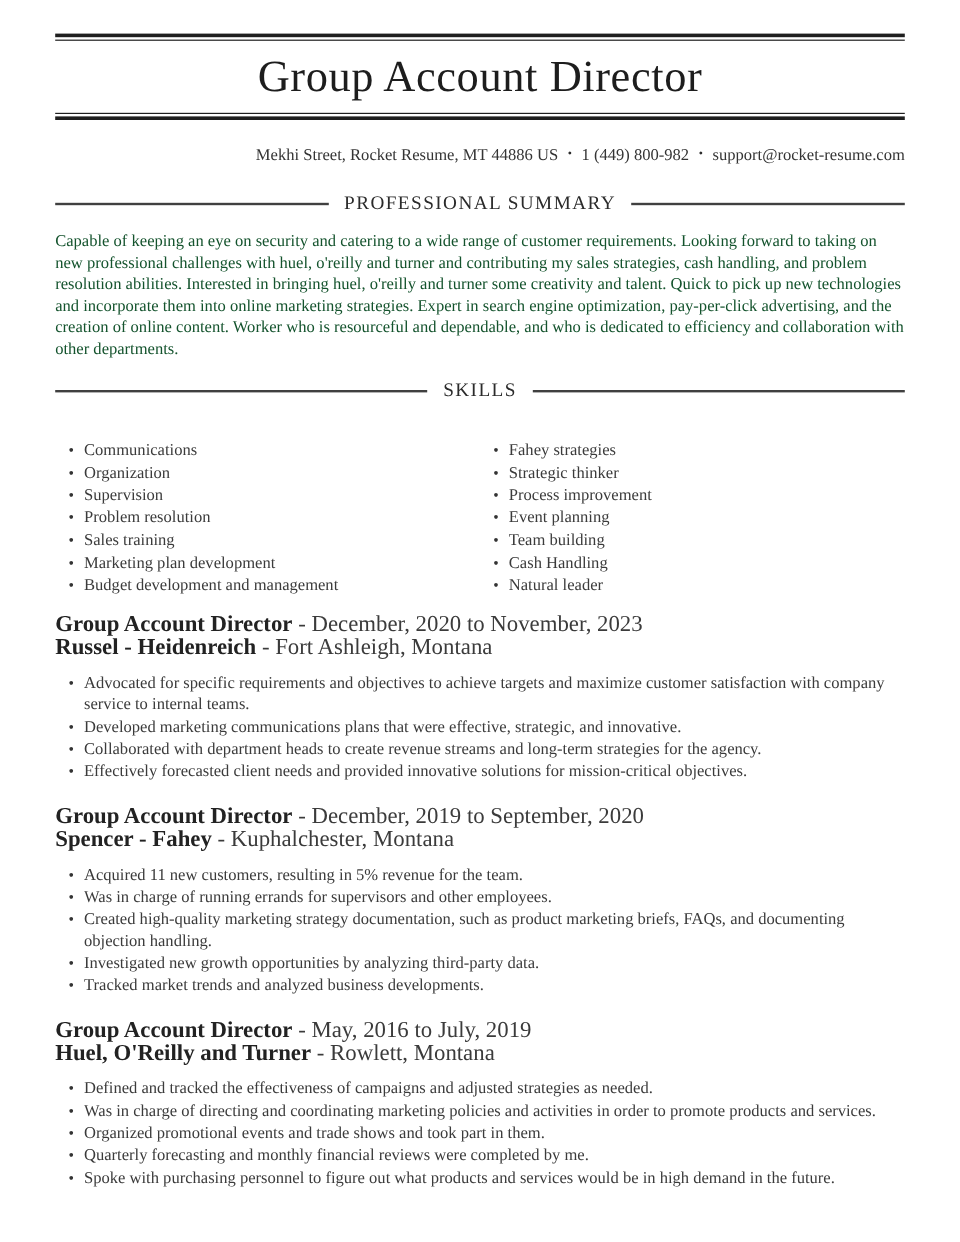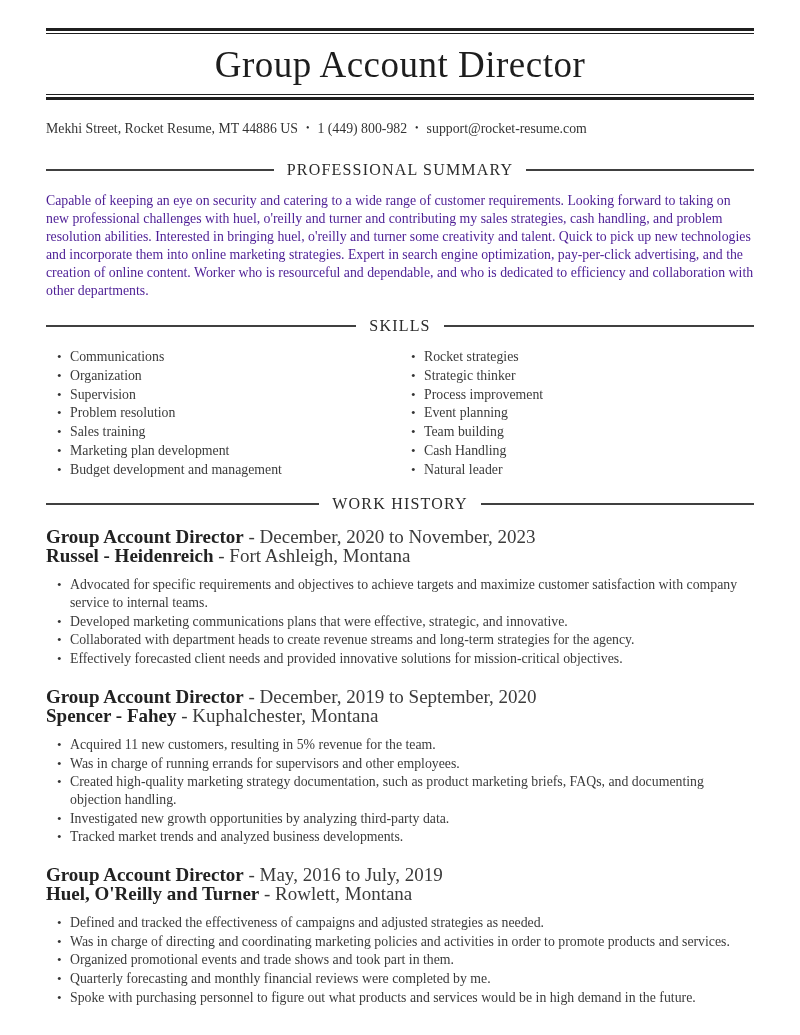--- a/index.html
+++ b/index.html
@@ -14,50 +14,50 @@
 
   
   .rule-heavy-light { margin-top: 28px; border-top: 3px solid #1f1f1f; border-bottom: 1px solid #1f1f1f; height: 6px; }
   .rule-light-heavy { border-top: 1px solid #1f1f1f; border-bottom: 3px solid #1f1f1f; height: 6px; }
 
   h1.title {
     text-align: center; font-size: 37px; font-weight: 400;
     color: #1d1d1d; margin: 7px 0 6px; letter-spacing: 0.5px; line-height: 1.28;
   }
 
-  .contact { text-align: left; font-size: 13.8px; color: #343434; margin: 21px 0 0; }
+  .contact { text-align: right; font-size: 13.8px; color: #343434; margin: 21px 0 0; }
   .contact .dot { display: inline-block; margin: 0 8px; font-size: 10px; vertical-align: 2px; color: #2c2c2c; }
 
   
   .section-heading { display: flex; align-items: center; gap: 13px; }
   .section-heading .line { flex: 1; border-top: 2px solid #404040; height: 0; }
   .section-heading h2 {
     margin: 0; font-size: 16px; font-weight: 400; letter-spacing: 1.2px;
     color: #2b2b2b; white-space: nowrap;
   }
   .mt-summary { margin-top: 24px; }
   .mt-skills  { margin-top: 17px; }
   .mt-work    { margin-top: 16px; }
 
   .summary-text {
-    margin: 13px 0 0; font-size: 13.8px; line-height: 18px; color: #4c1d95;
+    margin: 13px 0 0; font-size: 13.8px; line-height: 18px; color: #14532d;
   }
 
   
   ul.bullets { margin: 0; padding: 0 0 0 11px; list-style: none; }
   ul.bullets li {
     position: relative; padding-left: 13px; margin-bottom: 1px;
     font-size: 13.8px; line-height: 17.7px; color: #3b3b3b;
   }
   ul.bullets li::before {
     content: "\2022"; position: absolute; left: 0; top: 0;
     font-size: 13px; color: #333333;
   }
 
-  .skills-columns { display: flex; margin-top: 13px; }
+  .skills-columns { display: flex; margin-top: 31px; }
   .skills-columns ul.bullets { flex: 1; }
 
   
   .entry { margin-top: 14px; }
   .entry + .entry { margin-top: 19px; }
   .entry-line { margin: 0; font-size: 19px; line-height: 19px; color: #3b3b3b; }
   .entry-line .b { font-weight: 700; color: #222222; }
   .entry ul.bullets { margin-top: 11px; }
 </style>
 </head>
@@ -91,37 +91,32 @@
       <ul class="bullets">
           <li>Communications</li>
           <li>Organization</li>
           <li>Supervision</li>
           <li>Problem resolution</li>
           <li>Sales training</li>
           <li>Marketing plan development</li>
           <li>Budget development and management</li>
         </ul>
       <ul class="bullets">
-          <li>Rocket strategies</li>
+          <li>Fahey strategies</li>
           <li>Strategic thinker</li>
           <li>Process improvement</li>
           <li>Event planning</li>
           <li>Team building</li>
           <li>Cash Handling</li>
           <li>Natural leader</li>
         </ul>
     </div>
   </section>
 
   <section>
-    <div class="section-heading mt-work">
-      <span class="line"></span>
-      <h2>WORK HISTORY</h2>
-      <span class="line"></span>
-    </div>
 
     <article class="entry">
       <p class="entry-line"><span class="b">Group Account Director</span> <span>-</span> <span>December, 2020 to November, 2023</span></p>
       <p class="entry-line"><span class="b">Russel - Heidenreich</span> <span>-</span> <span>Fort Ashleigh, Montana</span></p>
       <ul class="bullets">
           <li>Advocated for specific requirements and objectives to achieve targets and maximize customer satisfaction with company service to internal teams.</li>
           <li>Developed marketing communications plans that were effective, strategic, and innovative.</li>
           <li>Collaborated with department heads to create revenue streams and long-term strategies for the agency.</li>
           <li>Effectively forecasted client needs and provided innovative solutions for mission-critical objectives.</li>
         </ul>

